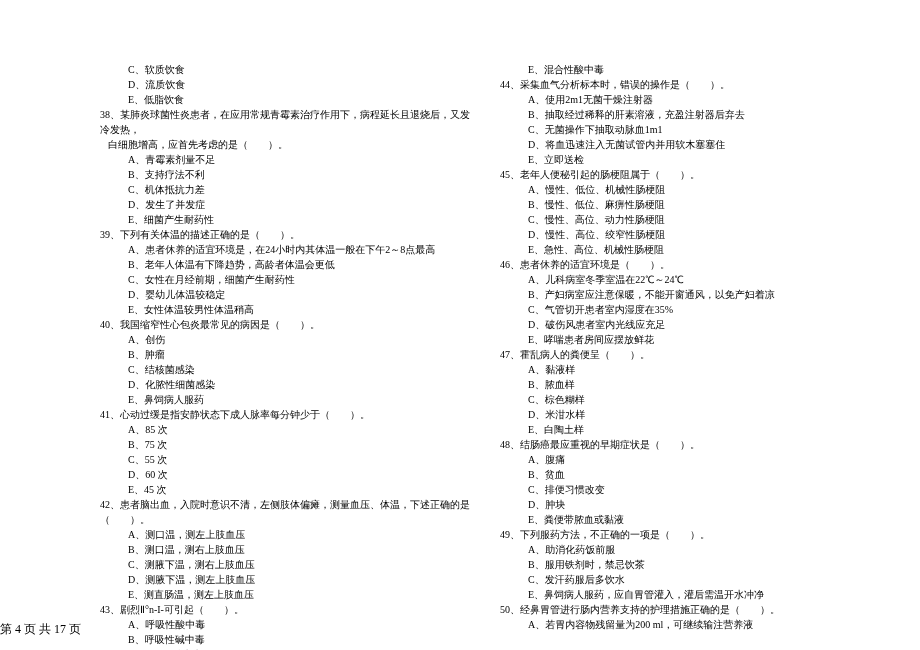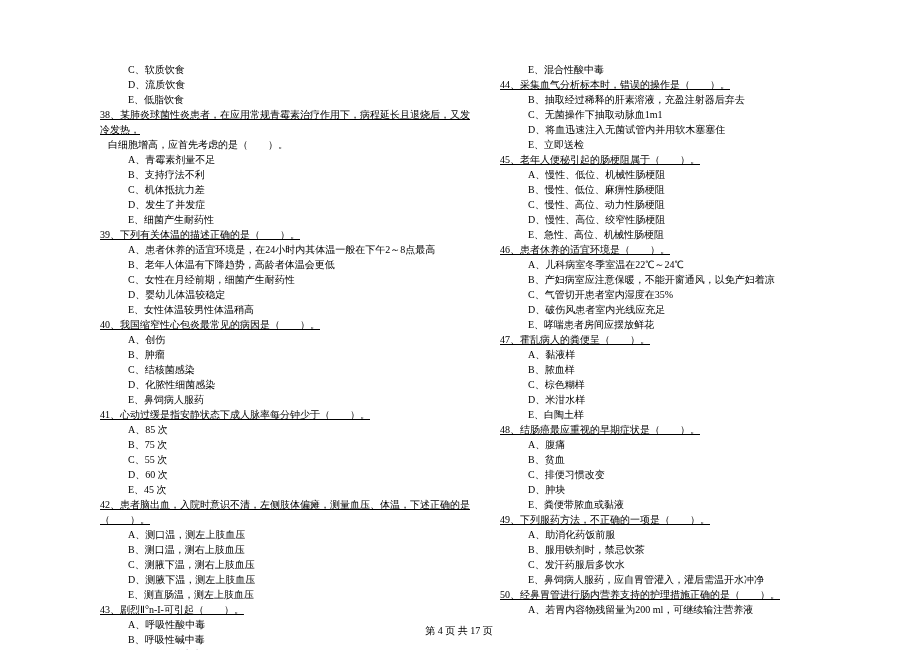--- a/index.html
+++ b/index.html
@@ -21,32 +21,31 @@
     }
     .col {
       flex: 1;
       margin-top: 42px;
     }
     .option {
       padding-left: 28px;
     }
     .question {
       padding-left: 0;
-      text-decoration: underline;
     }
     .sub-question {
       padding-left: 8px;
     }
     .footer {
       position: absolute;
       bottom: 12px;
       left: 0;
       right: 2px;
-      text-align: center;
-      font-size: 10px;
+      text-align: left;
+      font-size: 12px;
     }
   </style>
 </head>
 <body>
 
 <div class="columns">
   <div class="col">
     <div class="option">C、软质饮食</div>
     <div class="option">D、流质饮食</div>
     <div class="option">E、低脂饮食</div>
@@ -84,20 +83,21 @@
     <div class="question">43、剧烈Ⅱ°n-I-可引起（　　）。</div>
     <div class="option">A、呼吸性酸中毒</div>
     <div class="option">B、呼吸性碱中毒</div>
     <div class="option">c、代谢性酸中毒</div>
     <div class="option">D、代谢性碱中毒</div>
   </div>
 
   <div class="col">
     <div class="option">E、混合性酸中毒</div>
     <div class="question">44、采集血气分析标本时，错误的操作是（　　）。</div>
+    <div class="option">A、使用2m1无菌干燥注射器</div>
     <div class="option">B、抽取经过稀释的肝素溶液，充盈注射器后弃去</div>
     <div class="option">C、无菌操作下抽取动脉血1m1</div>
     <div class="option">D、将血迅速注入无菌试管内并用软木塞塞住</div>
     <div class="option">E、立即送检</div>
     <div class="question">45、老年人便秘引起的肠梗阻属于（　　）。</div>
     <div class="option">A、慢性、低位、机械性肠梗阻</div>
     <div class="option">B、慢性、低位、麻痹性肠梗阻</div>
     <div class="option">C、慢性、高位、动力性肠梗阻</div>
     <div class="option">D、慢性、高位、绞窄性肠梗阻</div>
     <div class="option">E、急性、高位、机械性肠梗阻</div>

